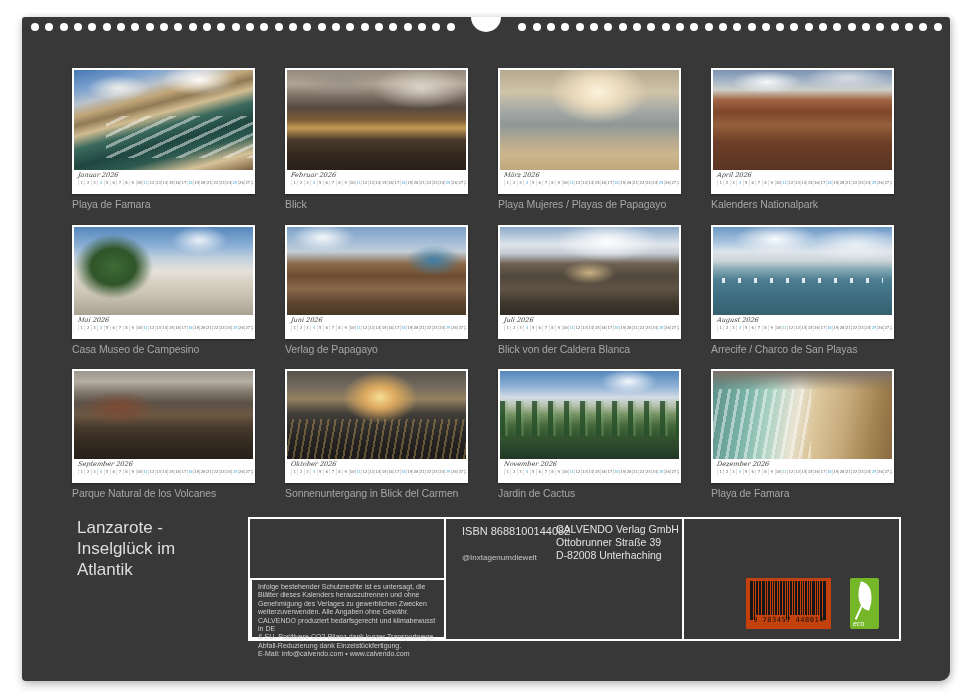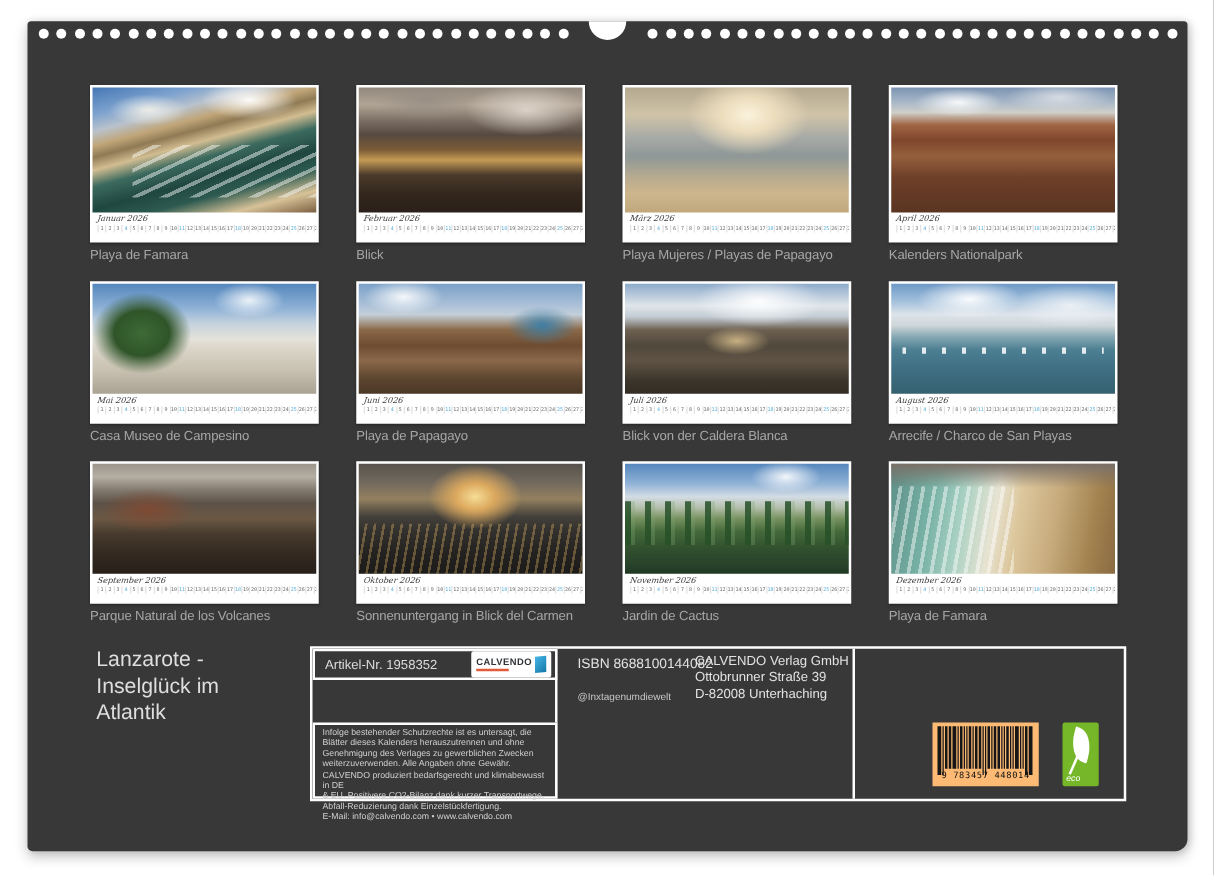--- a/index.html
+++ b/index.html
@@ -103,21 +103,21 @@
   .handle{position:absolute;left:212px;top:34px;font-size:8px;color:#c6c6c6;}
 
   
   .logo{width:64px;height:21px;background:#fff;border-radius:2px;display:flex;align-items:center;padding:2px 4px;box-sizing:border-box;}
   .lg-txt{display:flex;flex-direction:column;}
   .lg-word{font-size:7.5px;font-weight:bold;letter-spacing:.4px;color:#2f3337;line-height:8px;}
   .lg-tag{height:2px;width:26px;background:#e2593b;margin-top:1px;}
   .lg-icon{width:9px;height:13px;margin-left:auto;background:linear-gradient(135deg,#45b6e8,#1578a8);transform:skewY(-6deg);}
 
   
-  .barcode{position:absolute;left:496px;top:59px;width:85px;height:51px;background:#fdba74;box-sizing:border-box;padding:3px 4px 1px;}
+  .barcode{position:absolute;left:496px;top:59px;width:85px;height:51px;background:#c2410c;box-sizing:border-box;padding:3px 4px 1px;}
   .bars{height:34px;display:flex;align-items:stretch;}
   .bar{background:#161616;margin-right:1px;}
   .bar.g{height:39px;}
   .bcnum{font-family:"DejaVu Sans Mono", monospace;font-size:7px;color:#111;text-align:center;margin-top:1px;letter-spacing:.5px;}
 
   
   .eco{position:absolute;left:600px;top:59px;width:29px;height:51px;background:#76b72a;border-radius:2px;overflow:hidden;}
   .leaf{position:absolute;left:7px;top:5px;width:16px;height:26px;background:#fff;border-radius:0 85% 4% 85%;transform:rotate(16deg);}
   .leafstem{position:absolute;left:8px;top:26px;width:2px;height:16px;background:#fff;transform:rotate(24deg);}
   .ecotxt{position:absolute;left:3px;bottom:2px;font-size:7px;font-style:italic;color:#fff;}
@@ -245,21 +245,21 @@
       <div class="caption">Casa Museo de Campesino</div>
     </div>
     <div class="card">
       <div class="sheet">
           <div class="photo ph6"></div>
       <div class="strip">
         <div class="mname">Juni 2026</div>
         <div class="days"><span>1</span><span>2</span><span>3</span><span class="su">4</span><span>5</span><span>6</span><span>7</span><span>8</span><span>9</span><span>10</span><span class="su">11</span><span>12</span><span>13</span><span>14</span><span>15</span><span>16</span><span>17</span><span class="su">18</span><span>19</span><span>20</span><span>21</span><span>22</span><span>23</span><span>24</span><span class="su">25</span><span>26</span><span>27</span><span>28</span></div>
       </div>
         </div>
-      <div class="caption">Playa de Papagayo</div>
+      <div class="caption">Verlag de Papagayo</div>
     </div>
     <div class="card">
       <div class="sheet">
           <div class="photo ph7"></div>
       <div class="strip">
         <div class="mname">Juli 2026</div>
         <div class="days"><span>1</span><span>2</span><span>3</span><span class="su">4</span><span>5</span><span>6</span><span>7</span><span>8</span><span>9</span><span>10</span><span class="su">11</span><span>12</span><span>13</span><span>14</span><span>15</span><span>16</span><span>17</span><span class="su">18</span><span>19</span><span>20</span><span>21</span><span>22</span><span>23</span><span>24</span><span class="su">25</span><span>26</span><span>27</span><span>28</span></div>
       </div>
         </div>
       <div class="caption">Blick von der Caldera Blanca</div>
@@ -322,30 +322,20 @@
   <div class="big-title">
     <div>Lanzarote -</div>
     <div>Inselglück im</div>
     <div>Atlantik</div>
   </div>
 
   <div class="infobox">
     <div class="divider div1"></div>
     <div class="divider div2"></div>
 
-    <div class="bx bxA1">
-      <span class="artikel">Artikel-Nr. 1958352</span>
-      <span class="logo">
-        <span class="lg-txt">
-          <span class="lg-word">CALVENDO</span>
-          <span class="lg-tag"></span>
-        </span>
-        <span class="lg-icon"></span>
-      </span>
-    </div>
 
 
     <div class="bx bxA3">Infolge bestehender Schutzrechte ist es untersagt, die
 Blätter dieses Kalenders herauszutrennen und ohne
 Genehmigung des Verlages zu gewerblichen Zwecken
 weiterzuverwenden. Alle Angaben ohne Gewähr.
 CALVENDO produziert bedarfsgerecht und klimabewusst in DE
 &amp; EU. Positivere CO2-Bilanz dank kurzer Transportwege.
 Abfall-Reduzierung dank Einzelstückfertigung.
 E-Mail: info@calvendo.com • www.calvendo.com</div>

